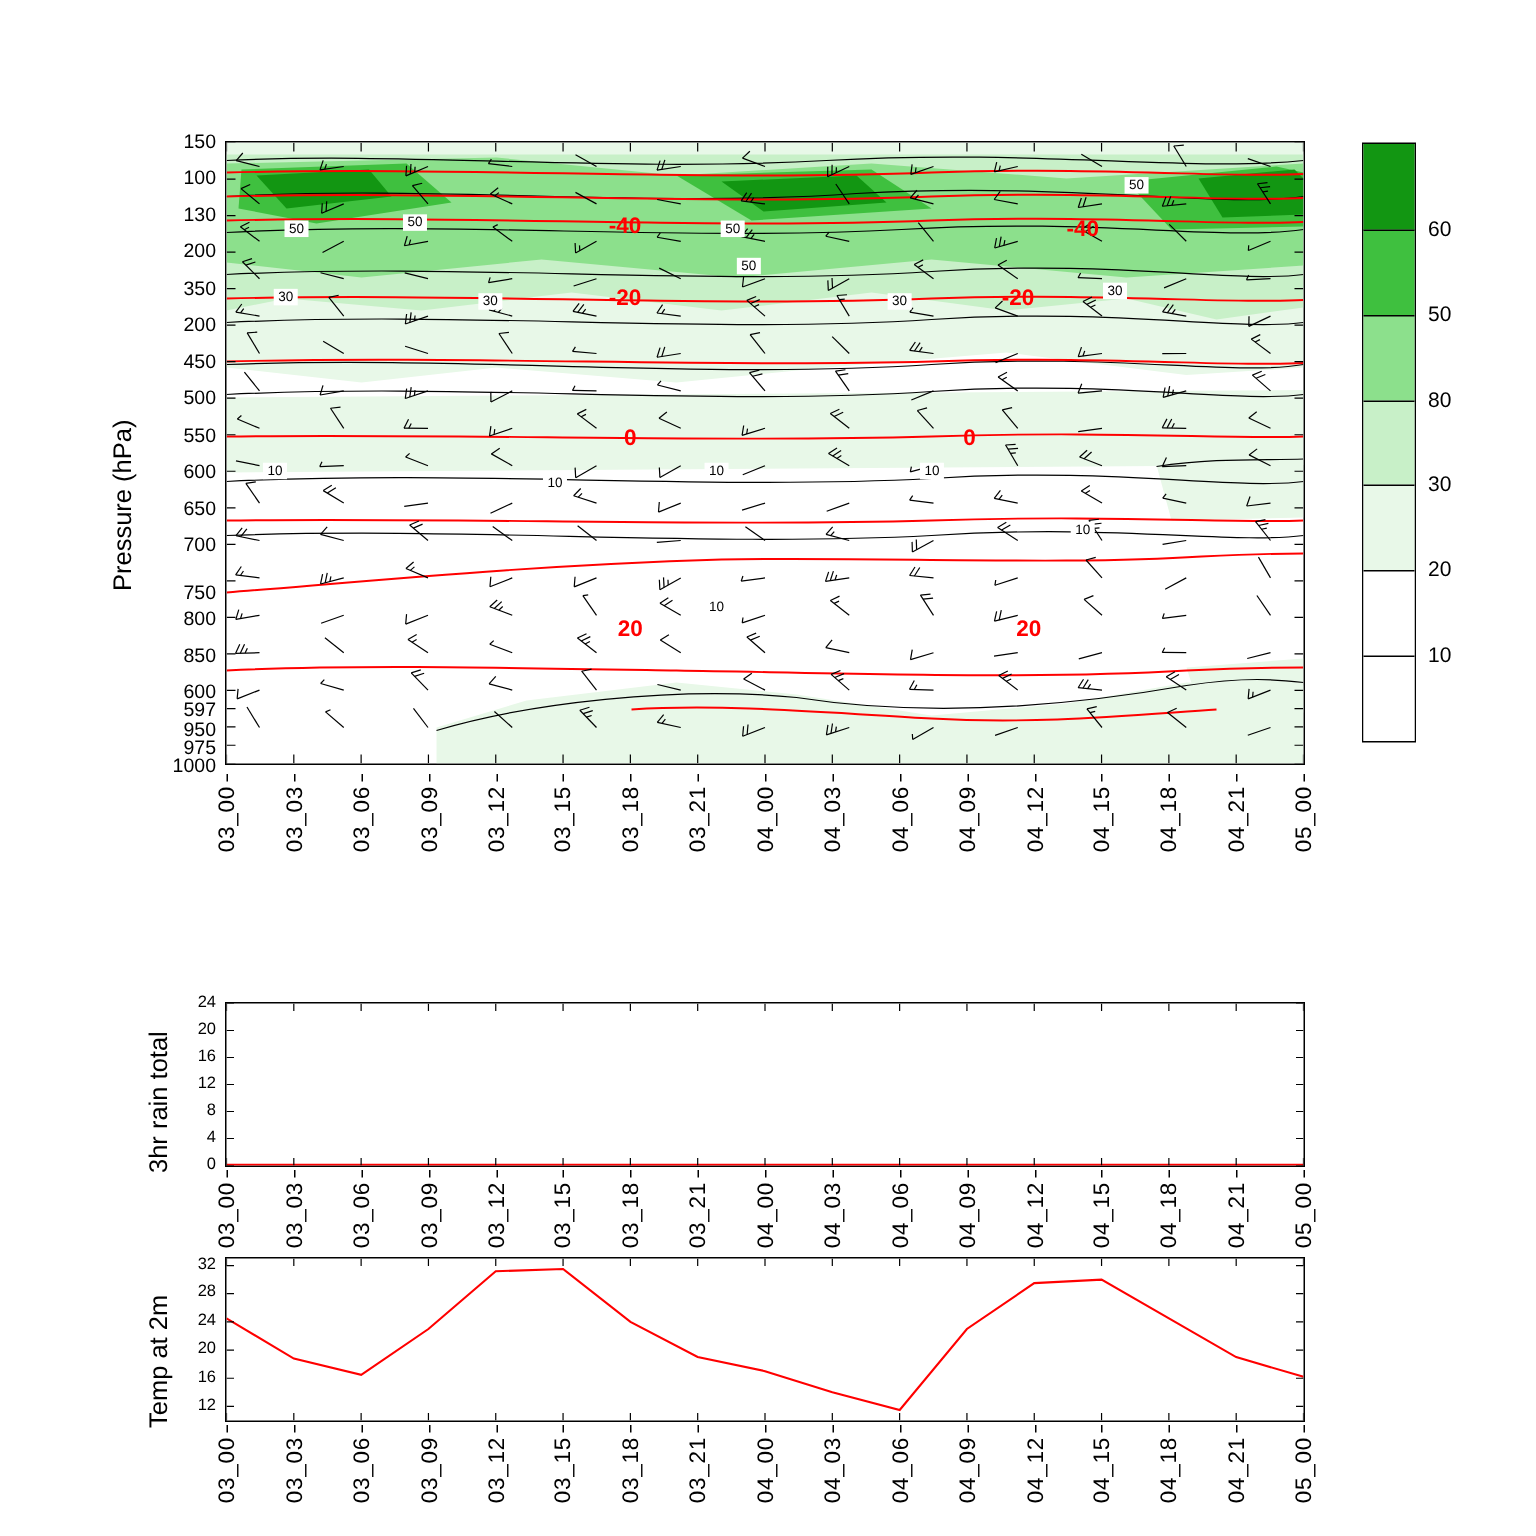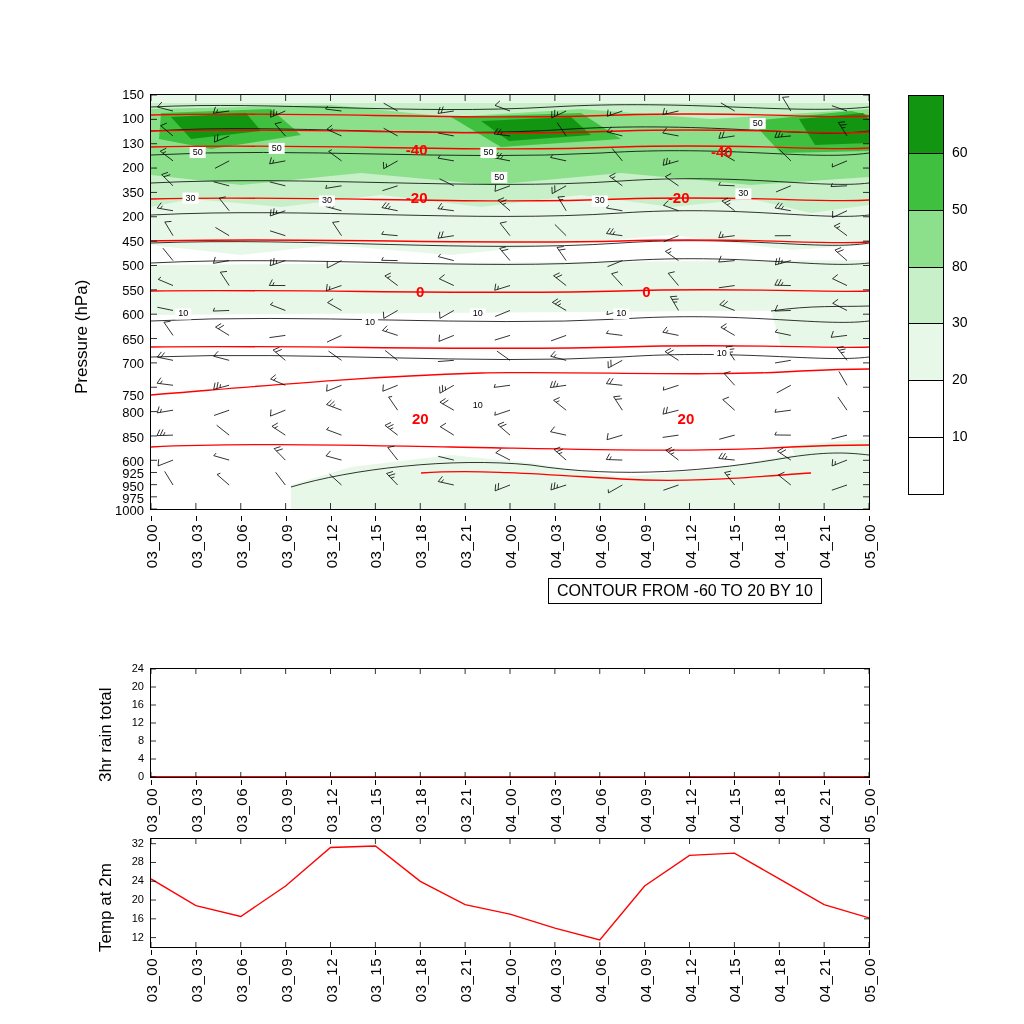--- a/index.html
+++ b/index.html
@@ -43,21 +43,21 @@
         <div class="ytick" style="top: 146.824px; width: 56px;">450</div>
         <div class="ytick" style="top: 171.294px; width: 56px;">500</div>
         <div class="ytick" style="top: 195.765px; width: 56px; text-align: right;">550</div>
         <div class="ytick" style="top: 220.235px; width: 56px;">600</div>
         <div class="ytick" style="top: 244.706px; width: 56px;">650</div>
         <div class="ytick" style="top: 269.176px; width: 56px;">700</div>
         <div class="ytick" style="top: 301px; width: 56px;">750</div>
         <div class="ytick" style="top: 318.118px; width: 56px;">800</div>
         <div class="ytick" style="top: 342.588px; width: 56px;">850</div>
         <div class="ytick" style="top: 367.059px; width: 56px;">600</div>
-        <div class="ytick" style="top: 379.294px; width: 56px;">925</div>
+        <div class="ytick" style="top: 379.294px; width: 56px;">597</div>
         <div class="ytick" style="top: 391.529px; width: 56px;">950</div>
         <div class="ytick" style="top: 403.765px; width: 56px;">975</div>
         <div class="ytick" style="top: 416px; width: 56px;">1000</div>
       </div>
   </div>
 
   <div class="panel-main">
     <svg id="main-svg" width="718" height="414" viewBox="0 0 718 414">
         <path d="M0,0 L718,0 L718,150 L640,155 L520,140 L400,150 L300,160 L180,150 L90,160 L0,150 Z" fill="#e8f8e8" stroke="none"></path>
         <path d="M0,8 L718,8 L718,110 L660,118 L600,104 L520,112 L430,100 L330,112 L230,100 L130,112 L40,104 L0,112 Z" fill="#c8f0c8" stroke="none"></path>
@@ -1144,21 +1144,20 @@
       <div style="position: absolute; left: 584.375px; top: 0px; width: 1px; height: 5px; background: rgb(0, 0, 0);"></div>
       <div class="xt" style="left: 576.375px; top: 8px;">04_15</div>
       <div style="position: absolute; left: 629.25px; top: 0px; width: 1px; height: 5px; background: rgb(0, 0, 0);"></div>
       <div class="xt" style="left: 621.25px; top: 8px;">04_18</div>
       <div style="position: absolute; left: 674.125px; top: 0px; width: 1px; height: 5px; background: rgb(0, 0, 0);"></div>
       <div class="xt" style="left: 666.125px; top: 8px;">04_21</div>
       <div style="position: absolute; left: 719px; top: 0px; width: 1px; height: 5px; background: rgb(0, 0, 0);"></div>
       <div class="xt" style="left: 711px; top: 8px;">05_00</div>
     </div>
 
-  <div class="contour-note">CONTOUR FROM -60 TO 20 BY 10</div>
 
   <div class="cbar" id="colorbar">
       <div class="cbar-seg" style="top: 341.143px; height: 56.8571px; background: rgb(255, 255, 255);"></div>
       <div class="cbar-seg" style="top: 284.286px; height: 56.8571px; background: rgb(255, 255, 255);"></div>
       <div class="cbar-seg" style="top: 227.429px; height: 56.8571px; background: rgb(232, 248, 232);"></div>
       <div class="cbar-seg" style="top: 170.571px; height: 56.8571px; background: rgb(200, 240, 200);"></div>
       <div class="cbar-seg" style="top: 113.714px; height: 56.8571px; background: rgb(140, 224, 140);"></div>
       <div class="cbar-seg" style="top: 56.8571px; height: 56.8571px; background: rgb(63, 192, 63);"></div>
       <div class="cbar-seg" style="top: 0px; height: 56.8571px; background: rgb(18, 150, 18);"></div>
       <div class="cbar-line" style="top: 341.143px;"></div>

